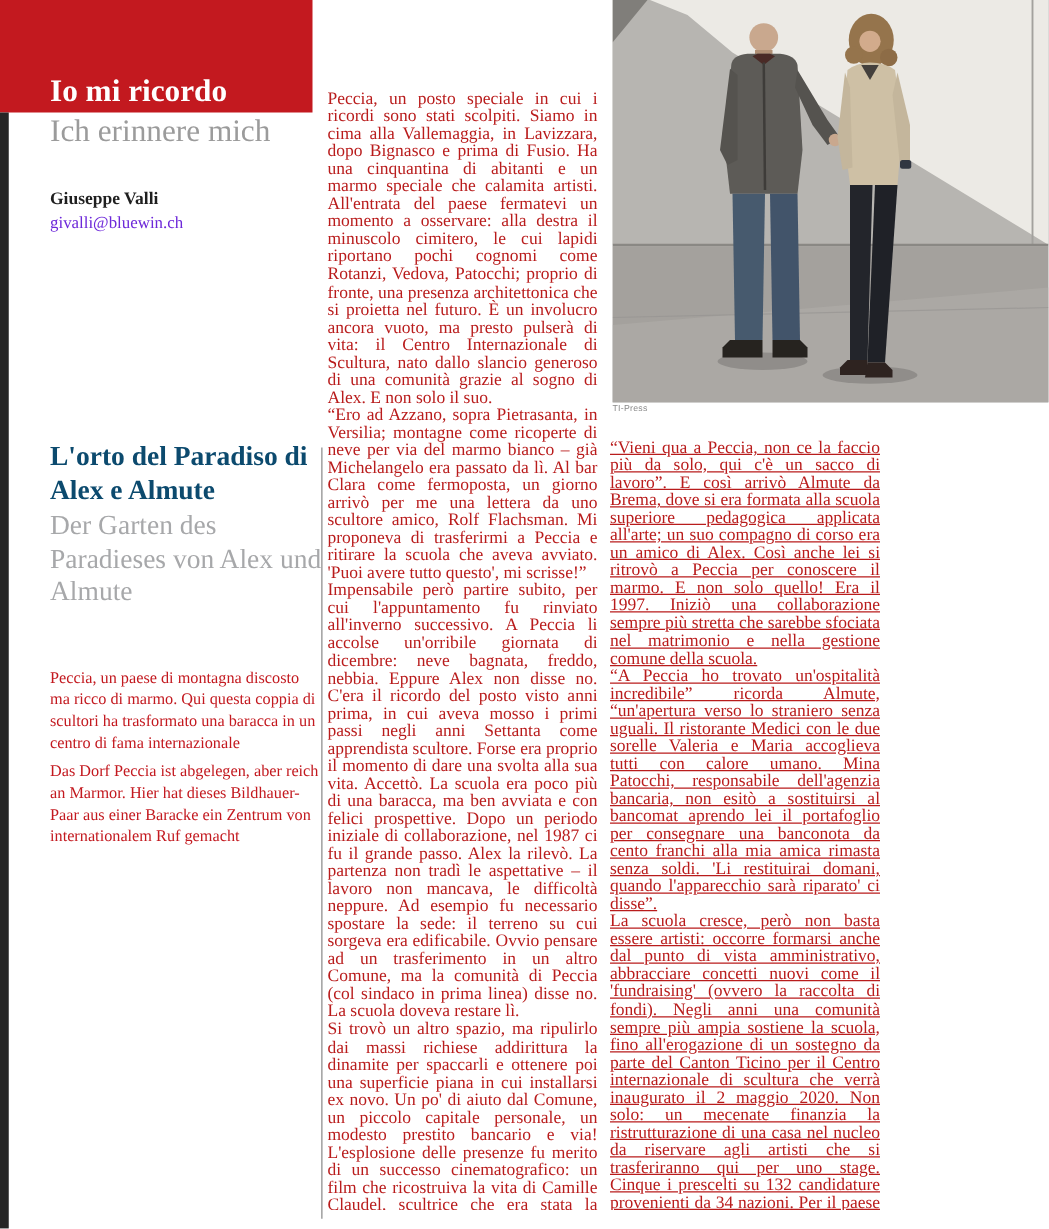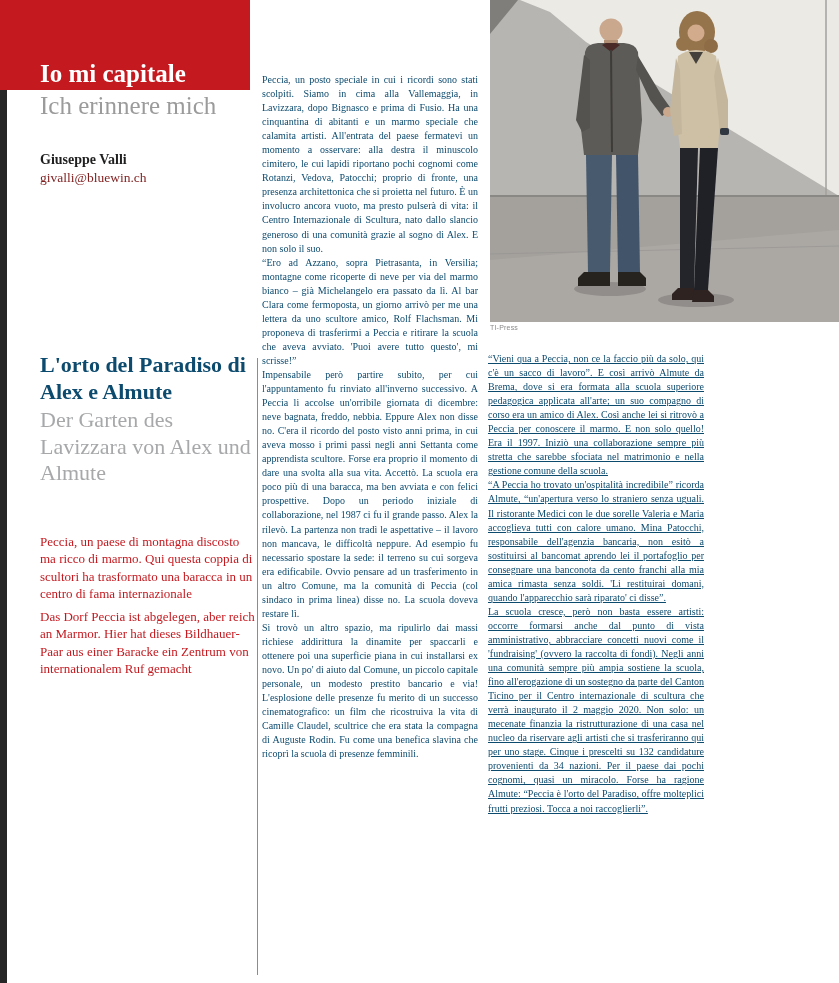--- a/index.html
+++ b/index.html
@@ -23,38 +23,38 @@
   .banner-subtitle{
     position:absolute;left:40px;top:91px;
     color:#9b9b9b;font-size:25px;line-height:30px;white-space:nowrap;
   }
   .left-bar{
     position:absolute;left:0;top:90px;width:7px;height:893px;
     background:#262626;
   }
   .author{position:absolute;left:40px;top:150px;}
   .author-name{font-weight:bold;font-size:14px;color:#1f1f1f;line-height:19px;}
-  .author-email{font-size:13.5px;color:#7f1d1d;line-height:18px;}
+  .author-email{font-size:13.5px;color:#6d28d9;line-height:18px;}
 
   .title-block{position:absolute;left:40px;top:352px;width:218px;}
   .title-it{font-weight:bold;font-size:22px;line-height:26.5px;color:#0c4a6e;margin:0;}
   .title-de{font-weight:normal;font-size:22px;line-height:26.5px;color:#a7a8aa;margin:2px 0 0 0;}
 
   .lead{position:absolute;left:40px;width:216px;color:#c3191f;font-size:13px;line-height:17.3px;}
   .lead-it{top:533px;}
   .lead-de{top:608px;}
 
   .vrule{
     position:absolute;left:257px;top:358px;width:1px;height:617px;
     background:#8c8c8c;
   }
 
   .bodycol{
     position:absolute;width:216px;
-    font-size:10px;line-height:14.05px;color:#0c4a6e;
+    font-size:14px;line-height:14.05px;color:#b91c1c;
     text-align:justify;
     hyphens:auto;-webkit-hyphens:auto;
   }
   .bodycol p{margin:0;}
   .col1{left:262px;top:73px;height:895px;overflow:hidden;}
   .col2{left:488px;top:352px;height:616px;overflow:hidden;text-decoration:underline;}
 
   .photo{
     position:absolute;left:490px;top:0;width:349px;height:322px;
     overflow:hidden;background:#b9b7b3;
@@ -65,34 +65,34 @@
     font-family:"Liberation Sans", sans-serif;
     font-size:7px;color:#8a8a8a;letter-spacing:.2px;
   }
 </style>
 </head>
 <body>
 
 <div class="page">
 
   <div class="red-banner">
-    <div class="banner-title">Io mi capitale</div>
+    <div class="banner-title">Io mi ricordo</div>
   </div>
   <div class="banner-subtitle">Ich erinnere mich</div>
 
   <div class="left-bar"></div>
 
   <div class="author">
     <div class="author-name">Giuseppe Valli</div>
     <div class="author-email">givalli@bluewin.ch</div>
   </div>
 
   <div class="title-block">
     <h1 class="title-it">L'orto del Paradiso di Alex e Almute</h1>
-    <h2 class="title-de">Der Garten des Lavizzara von Alex und Almute</h2>
+    <h2 class="title-de">Der Garten des Paradieses von Alex und Almute</h2>
   </div>
 
   <div class="lead lead-de">Das Dorf Peccia ist abgelegen, aber reich an Marmor. Hier hat dieses Bildhauer-Paar aus einer Baracke ein Zentrum von internationalem Ruf gemacht</div>
   <div class="lead lead-it">Peccia, un paese di montagna discosto ma ricco di marmo. Qui questa coppia di scultori ha trasformato una baracca in un centro di fama internazionale</div>
 
   <div class="vrule"></div>
 
   <div class="bodycol col1">
     <p>Peccia, un posto speciale in cui i ricordi sono stati scolpiti. Siamo in cima alla Vallemaggia, in Lavizzara, dopo Bignasco e prima di Fusio. Ha una cinquantina di abitanti e un marmo speciale che calamita artisti. All'entrata del paese fermatevi un momento a osservare: alla destra il minuscolo cimitero, le cui lapidi riportano pochi cognomi come Rotanzi, Vedova, Patocchi; proprio di fronte, una presenza architettonica che si proietta nel futuro. È un involucro ancora vuoto, ma presto pulserà di vita: il Centro Internazionale di Scultura, nato dallo slancio generoso di una comunità grazie al sogno di Alex. E non solo il suo.</p>
     <p>“Ero ad Azzano, sopra Pietrasanta, in Versilia; montagne come ricoperte di neve per via del marmo bianco – già Michelangelo era passato da lì. Al bar Clara come fermoposta, un giorno arrivò per me una lettera da uno scultore amico, Rolf Flachsman. Mi proponeva di trasferirmi a Peccia e ritirare la scuola che aveva avviato. 'Puoi avere tutto questo', mi scrisse!”</p>

